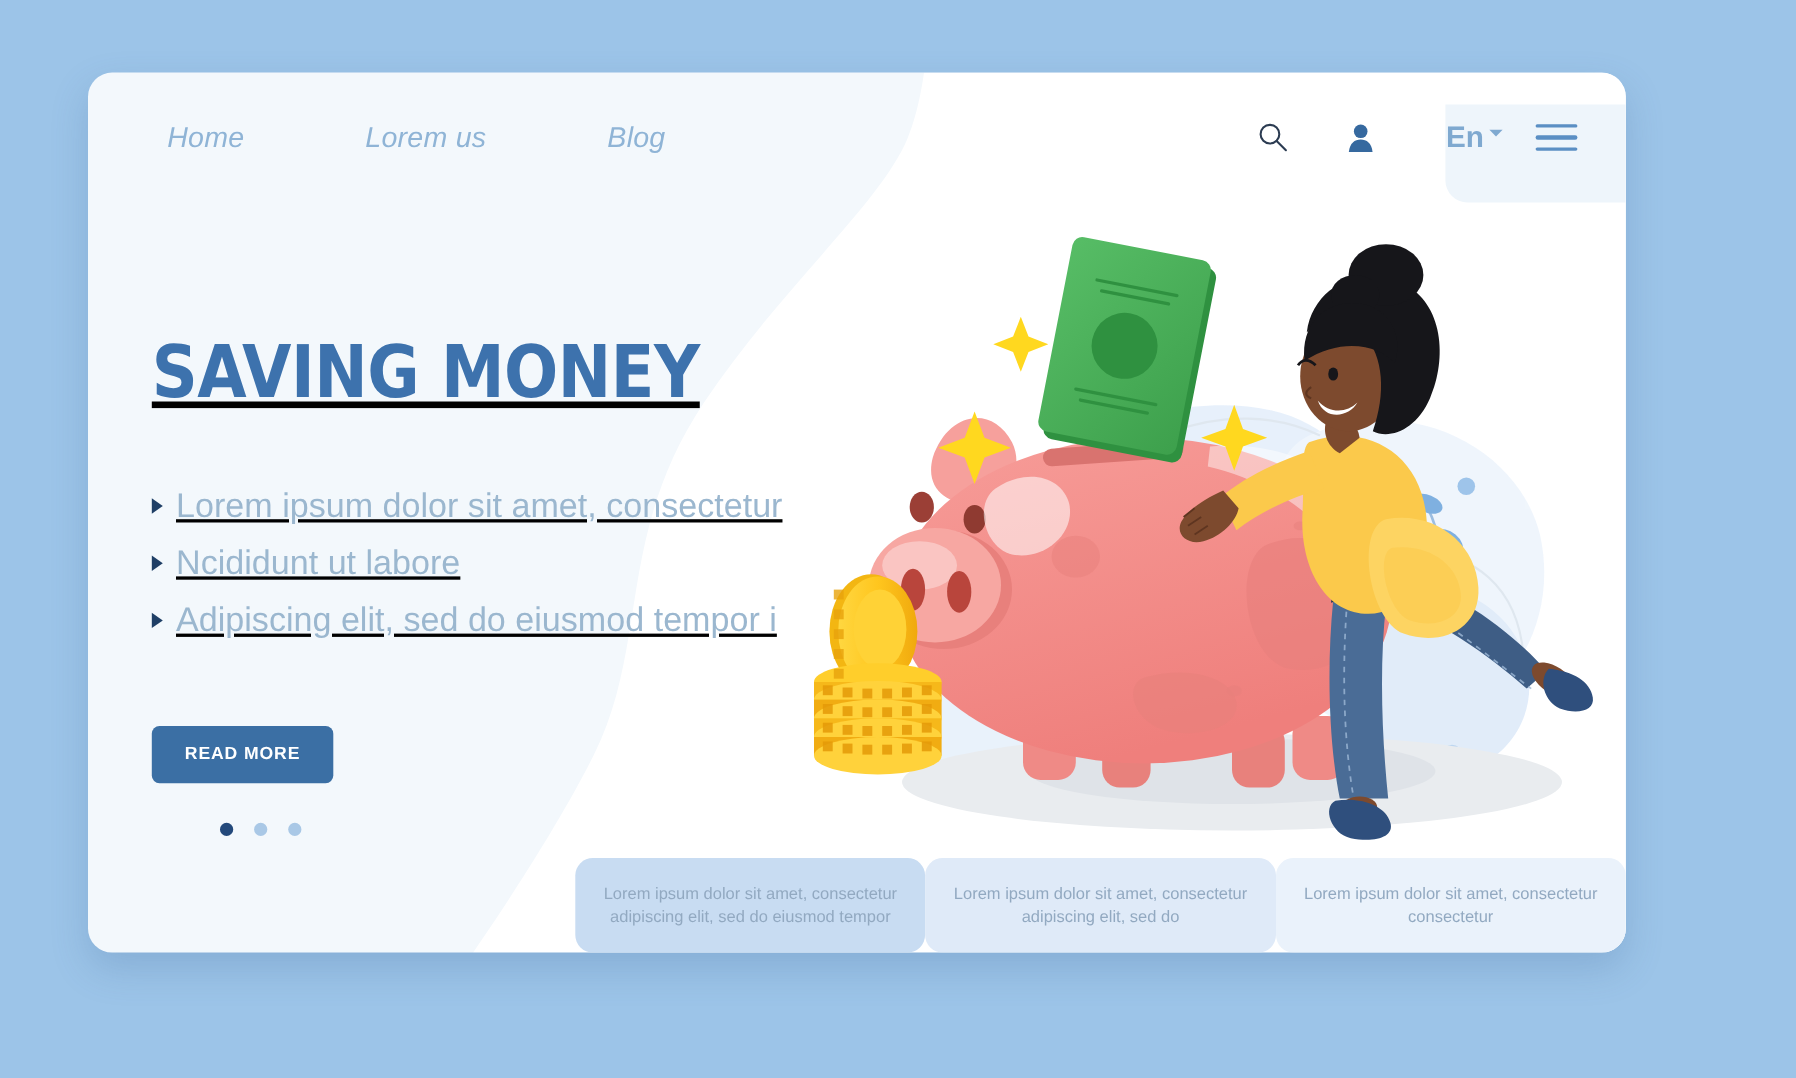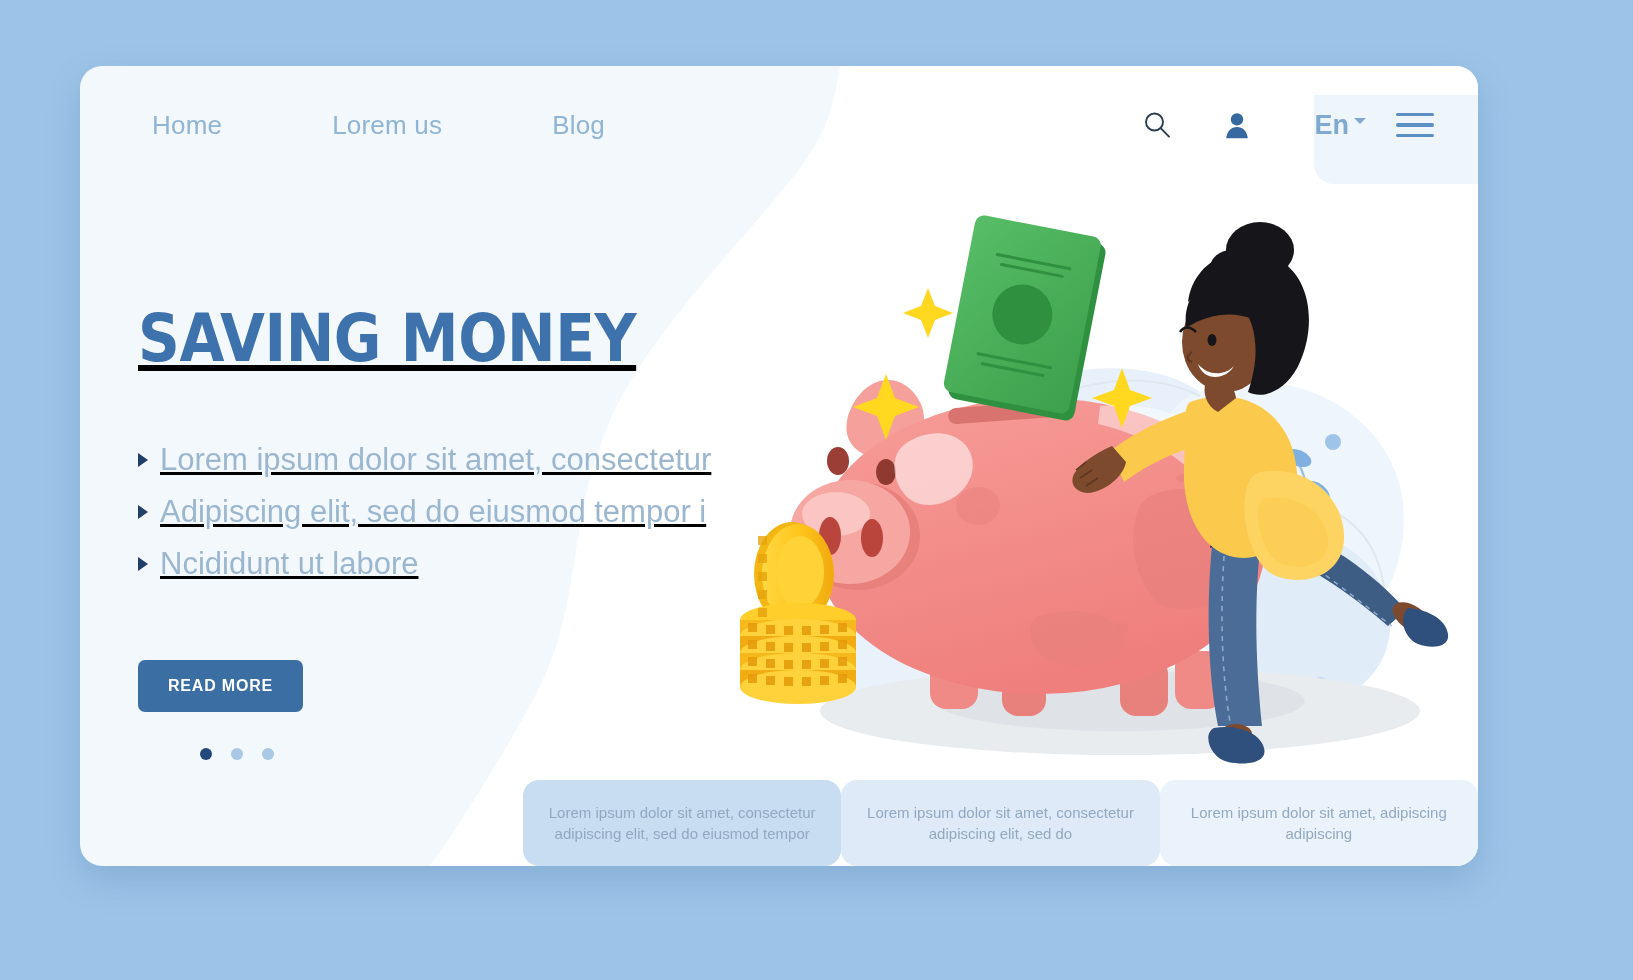--- a/index.html
+++ b/index.html
@@ -47,20 +47,21 @@
     width: 100%;
     height: 118px;
     display: flex;
     align-items: center;
     z-index: 40;
   }
   .nav-links {
     display: flex;
     align-items: center;
     margin-left: 72px;
+    font-style: italic;
   }
   .nav-link {
     color: #8fb4d6;
     font-size: 26px;
     letter-spacing: 0.2px;
     margin-right: 110px;
     cursor: pointer;
     white-space: nowrap;
   }
   .nav-link:last-child { margin-right: 0; }
@@ -283,25 +284,25 @@
   <div class="left-col">
     <h1 class="headline">SAVING MONEY</h1>
 
     <div class="bullets">
       <div class="bullet">
         <span class="bullet-arrow"></span>
         <span class="bullet-text">Lorem ipsum dolor sit amet, consectetur</span>
       </div>
       <div class="bullet">
         <span class="bullet-arrow"></span>
-        <span class="bullet-text">Adipiscing elit, sed do eiusmod tempor i</span>
+        <span class="bullet-text">Ncididunt ut labore</span>
       </div>
       <div class="bullet">
         <span class="bullet-arrow"></span>
-        <span class="bullet-text">Ncididunt ut labore</span>
+        <span class="bullet-text">Adipiscing elit, sed do eiusmod tempor i</span>
       </div>
     </div>
 
     <button class="read-more">READ MORE</button>
 
     <div class="dots">
       <span class="dot active"></span>
       <span class="dot inactive"></span>
       <span class="dot inactive"></span>
     </div>
@@ -538,17 +539,17 @@
   </div>
 
   <div class="bottom-cards">
     <div class="bcard bcard-1">
       <p>Lorem ipsum dolor sit amet, consectetur adipiscing elit, sed do eiusmod tempor</p>
     </div>
     <div class="bcard bcard-2">
       <p>Lorem ipsum dolor sit amet, consectetur adipiscing elit, sed do</p>
     </div>
     <div class="bcard bcard-3">
-      <p>Lorem ipsum dolor sit amet, adipiscing adipiscing</p>
+      <p>Lorem ipsum dolor sit amet, consectetur consectetur</p>
     </div>
   </div>
 
 </div>
 
 </body></html>

